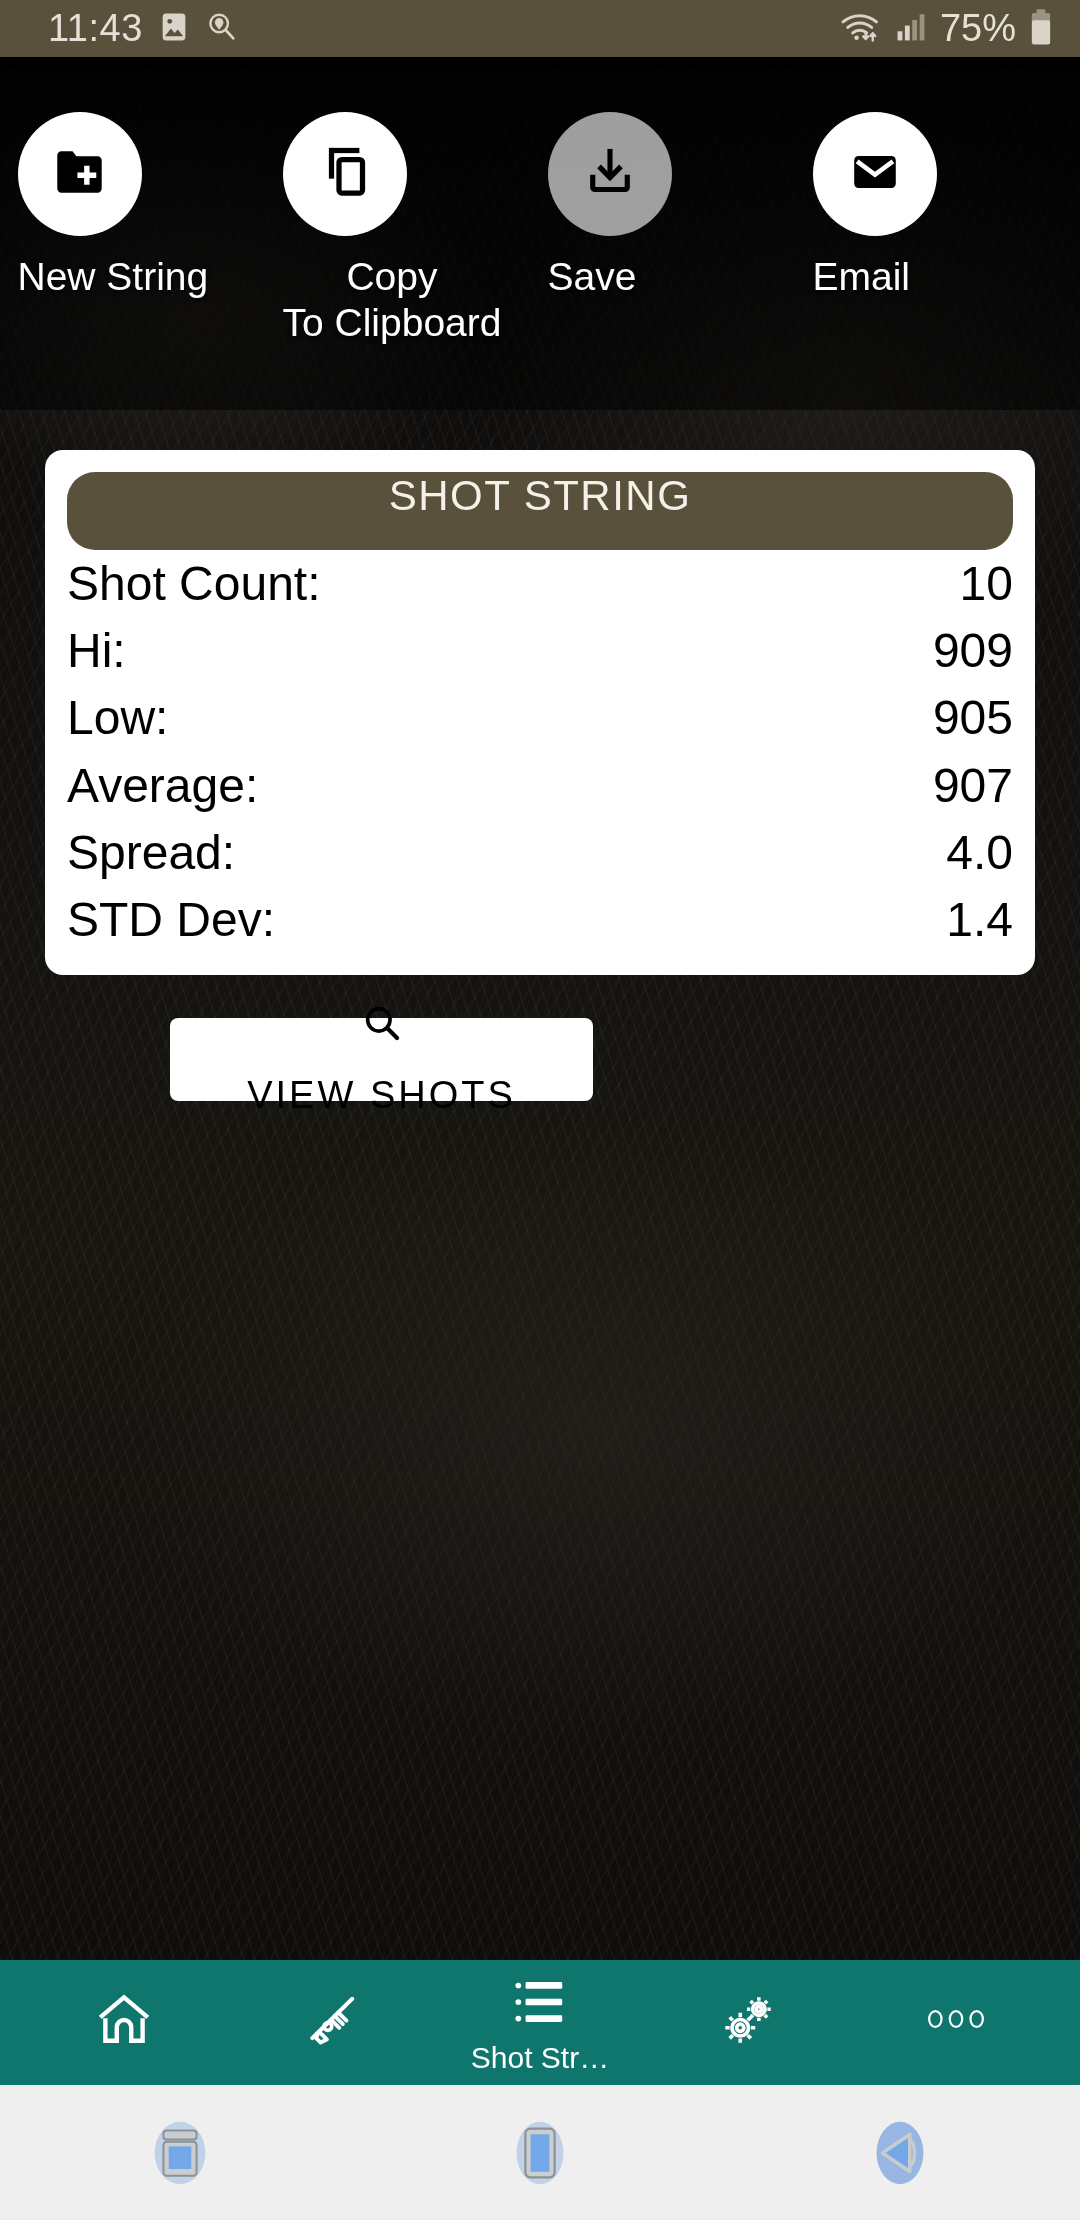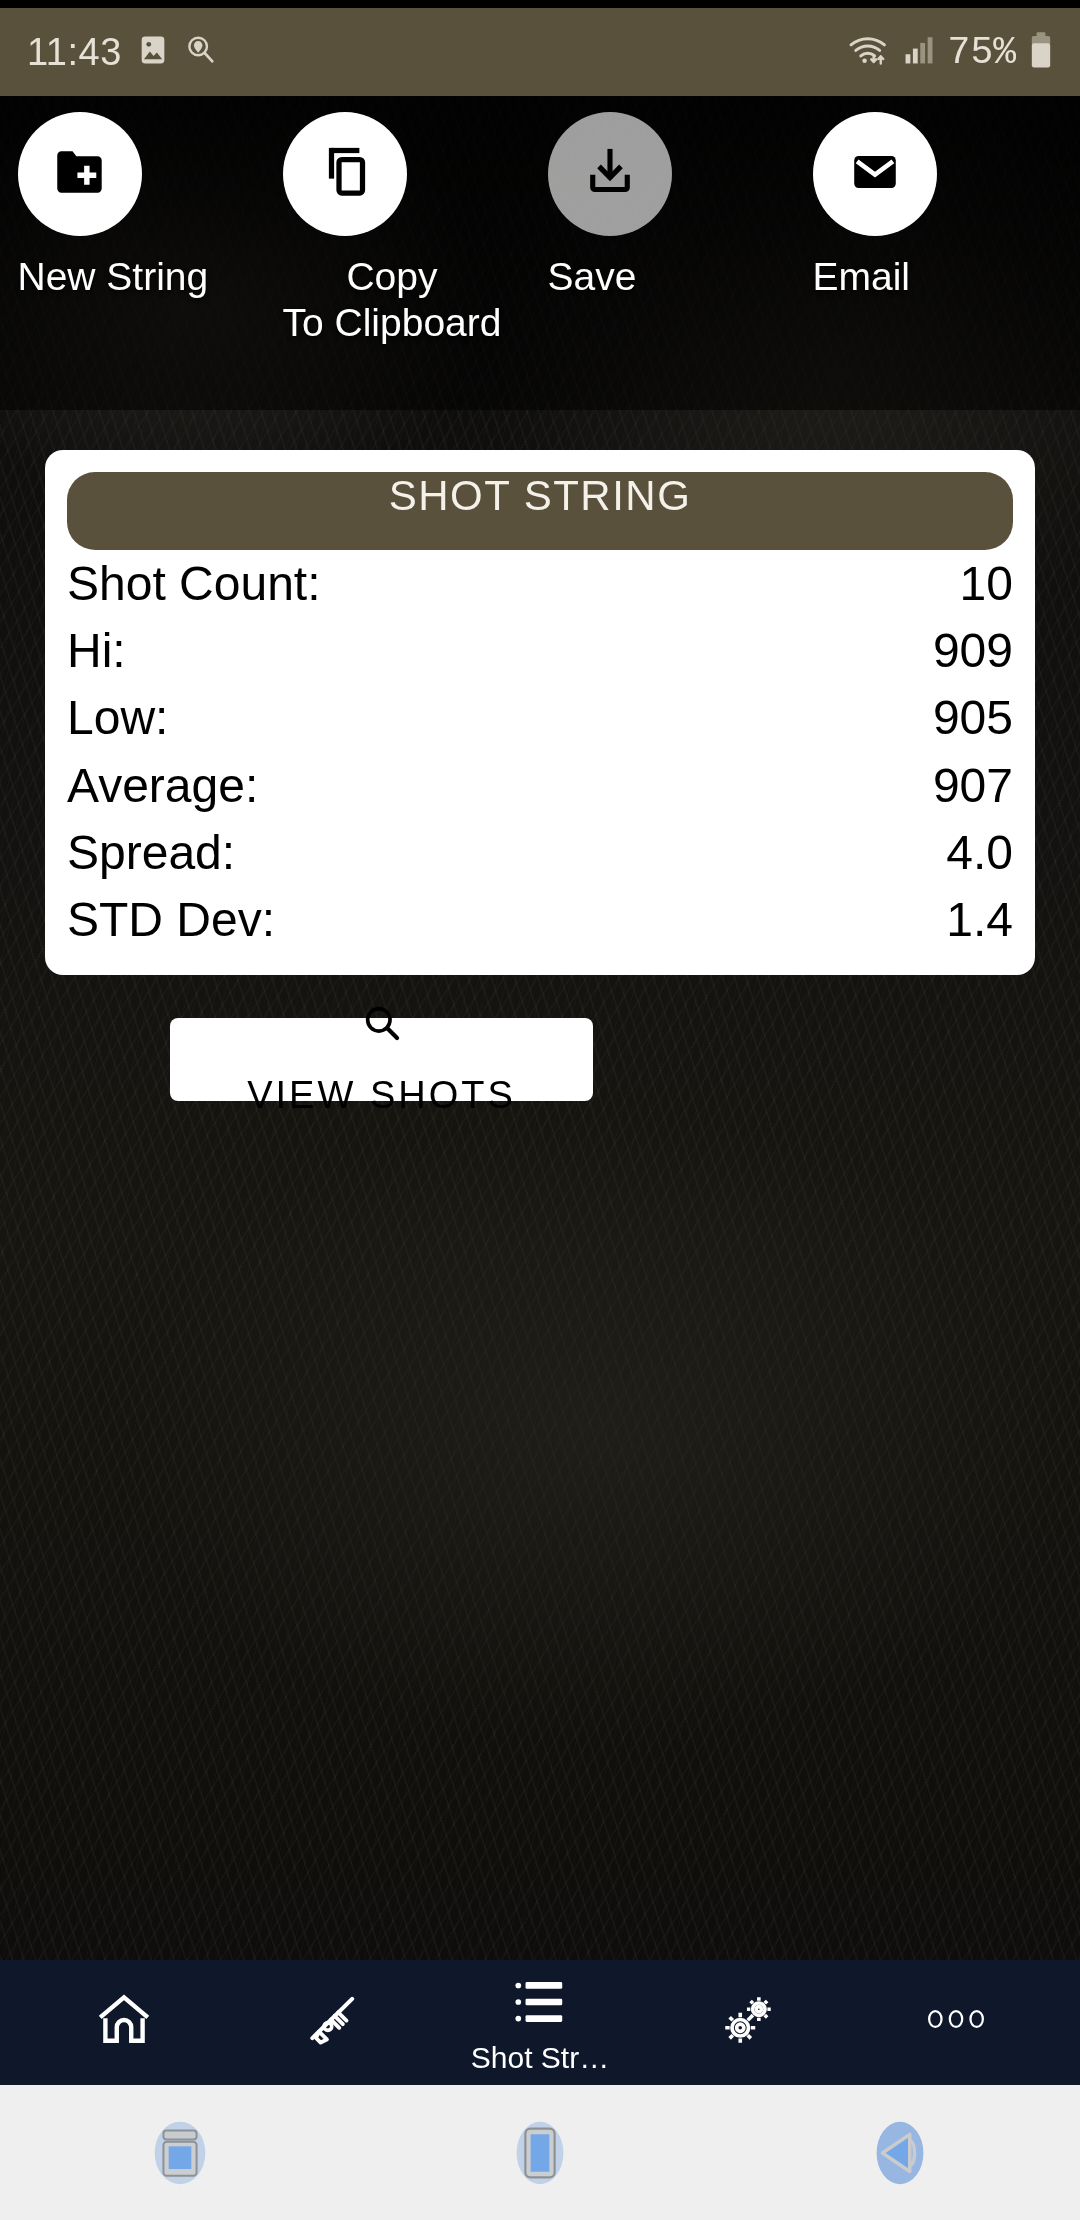--- a/index.html
+++ b/index.html
@@ -6,28 +6,28 @@
   html, body {
     width:1080px; height:2220px;
     overflow:hidden;
     font-family:"Liberation Sans", sans-serif;
     background:#000;
   }
   #screen { position:relative; width:1080px; height:2220px; overflow:hidden; }
 
   
   .statusbar {
-    position:absolute; top:8px; left:0; width:1080px; height:88px;
+    position:absolute; top:0; left:0; width:1080px; height:57px;
     background:#5A513C;
     display:flex; align-items:center; justify-content:space-between;
-    padding:0 26px 0 27px;
+    padding:0 26px 0 48px;
   }
   .sb-left { display:flex; align-items:center; gap:14px; }
   .sb-time { color:#E6E1D6; font-size:38px; letter-spacing:.5px; }
-  .sb-right { display:flex; align-items:center; gap:12px;font-family:Liberation Mono, monospace; }
+  .sb-right { display:flex; align-items:center; gap:12px; }
   .sb-pct { color:#E6E1D6; font-size:38px; }
   .icn { display:block; }
 
   
   .bg {
     position:absolute; top:70px; left:0; width:1080px; height:1890px;
     background:
       radial-gradient(ellipse 420px 300px at 18% 12%, rgba(60,55,48,.55), transparent 70%),
       radial-gradient(ellipse 500px 380px at 78% 16%, rgba(48,44,38,.5), transparent 72%),
       radial-gradient(ellipse 640px 420px at 55% 72%, rgba(40,38,32,.55), transparent 75%),
@@ -83,21 +83,21 @@
   .view-shots {
     position:absolute; left:170px; top:1018px; width:423px; height:83px;
     background:#ffffff; border-radius:8px;
     display:flex; align-items:center; justify-content:center; gap:26px;flex-direction:column;
   }
   .vs-btn-text { font-size:38px; letter-spacing:3px; color:#000; }
 
   
   .bottomnav {
     position:absolute; left:0; top:1960px; width:1080px; height:125px;
-    background:#0f172a;
+    background:#0f766e;
     display:flex; align-items:center; justify-content:space-around;
     padding:0 20px;
   }
   .navitem {
     display:flex; flex-direction:column; align-items:center; justify-content:center;
     width:190px; height:125px; gap:4px;
   }
   .nav-label { color:#ffffff; font-size:30px; }
 
   

